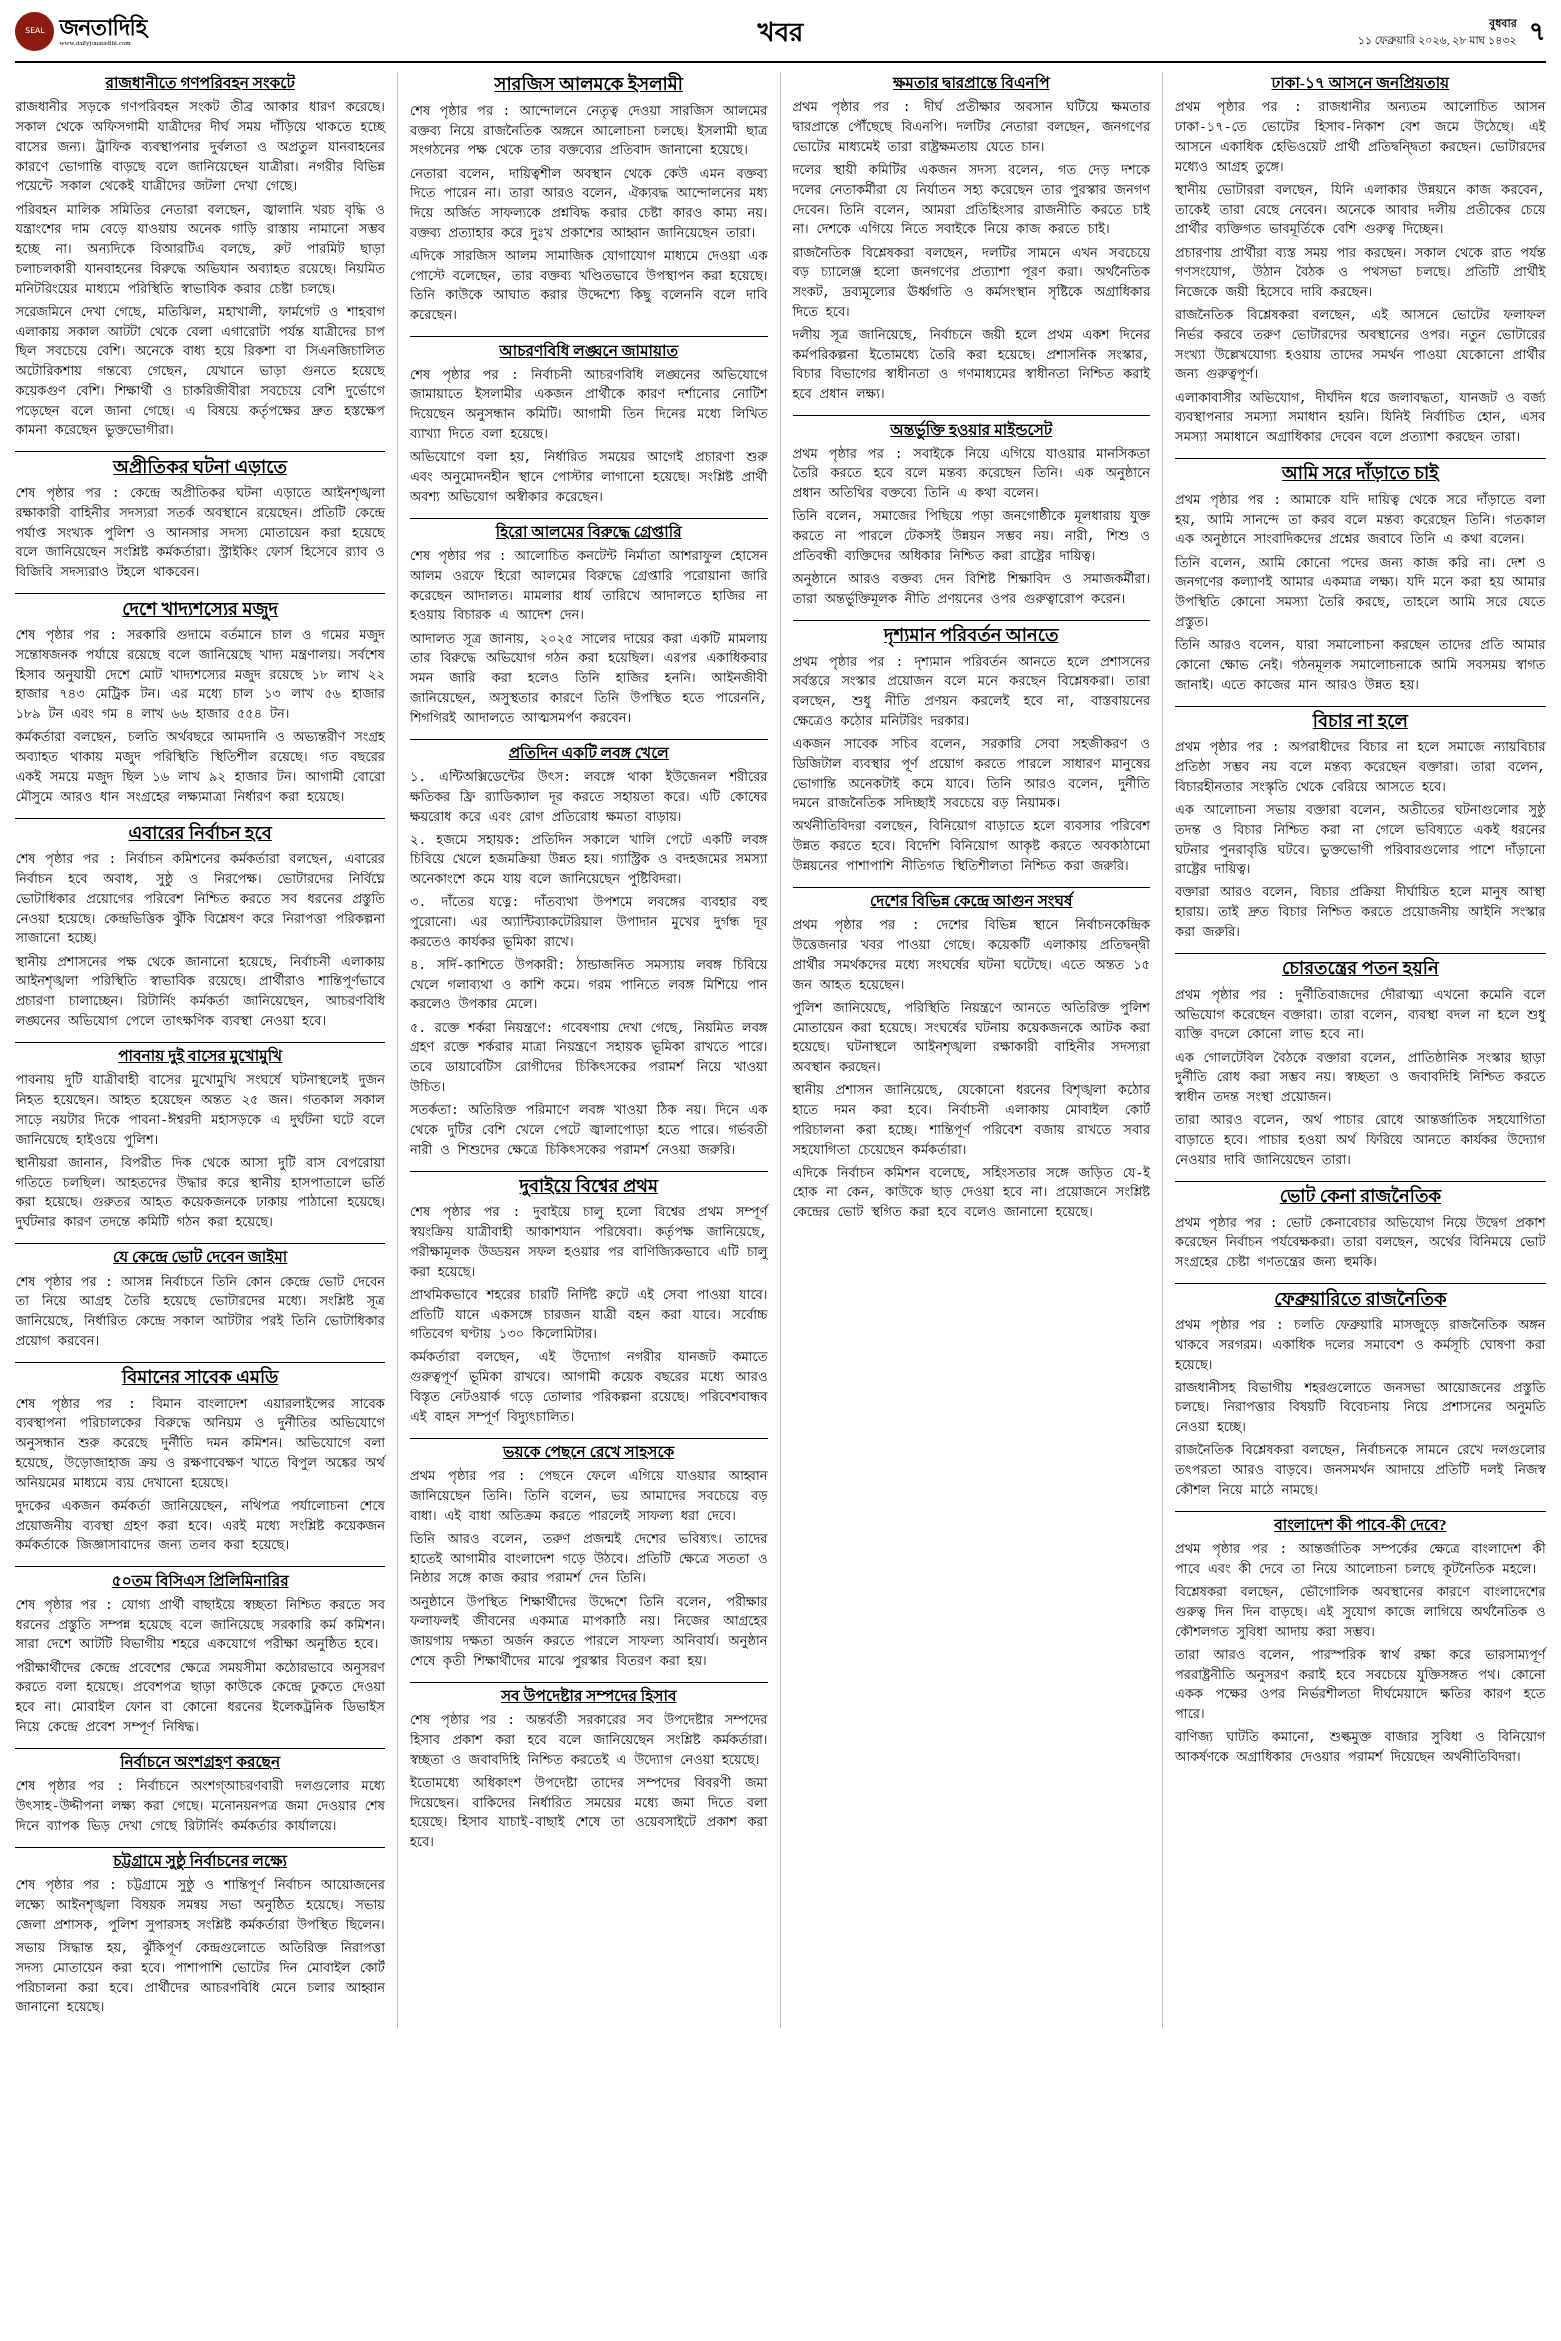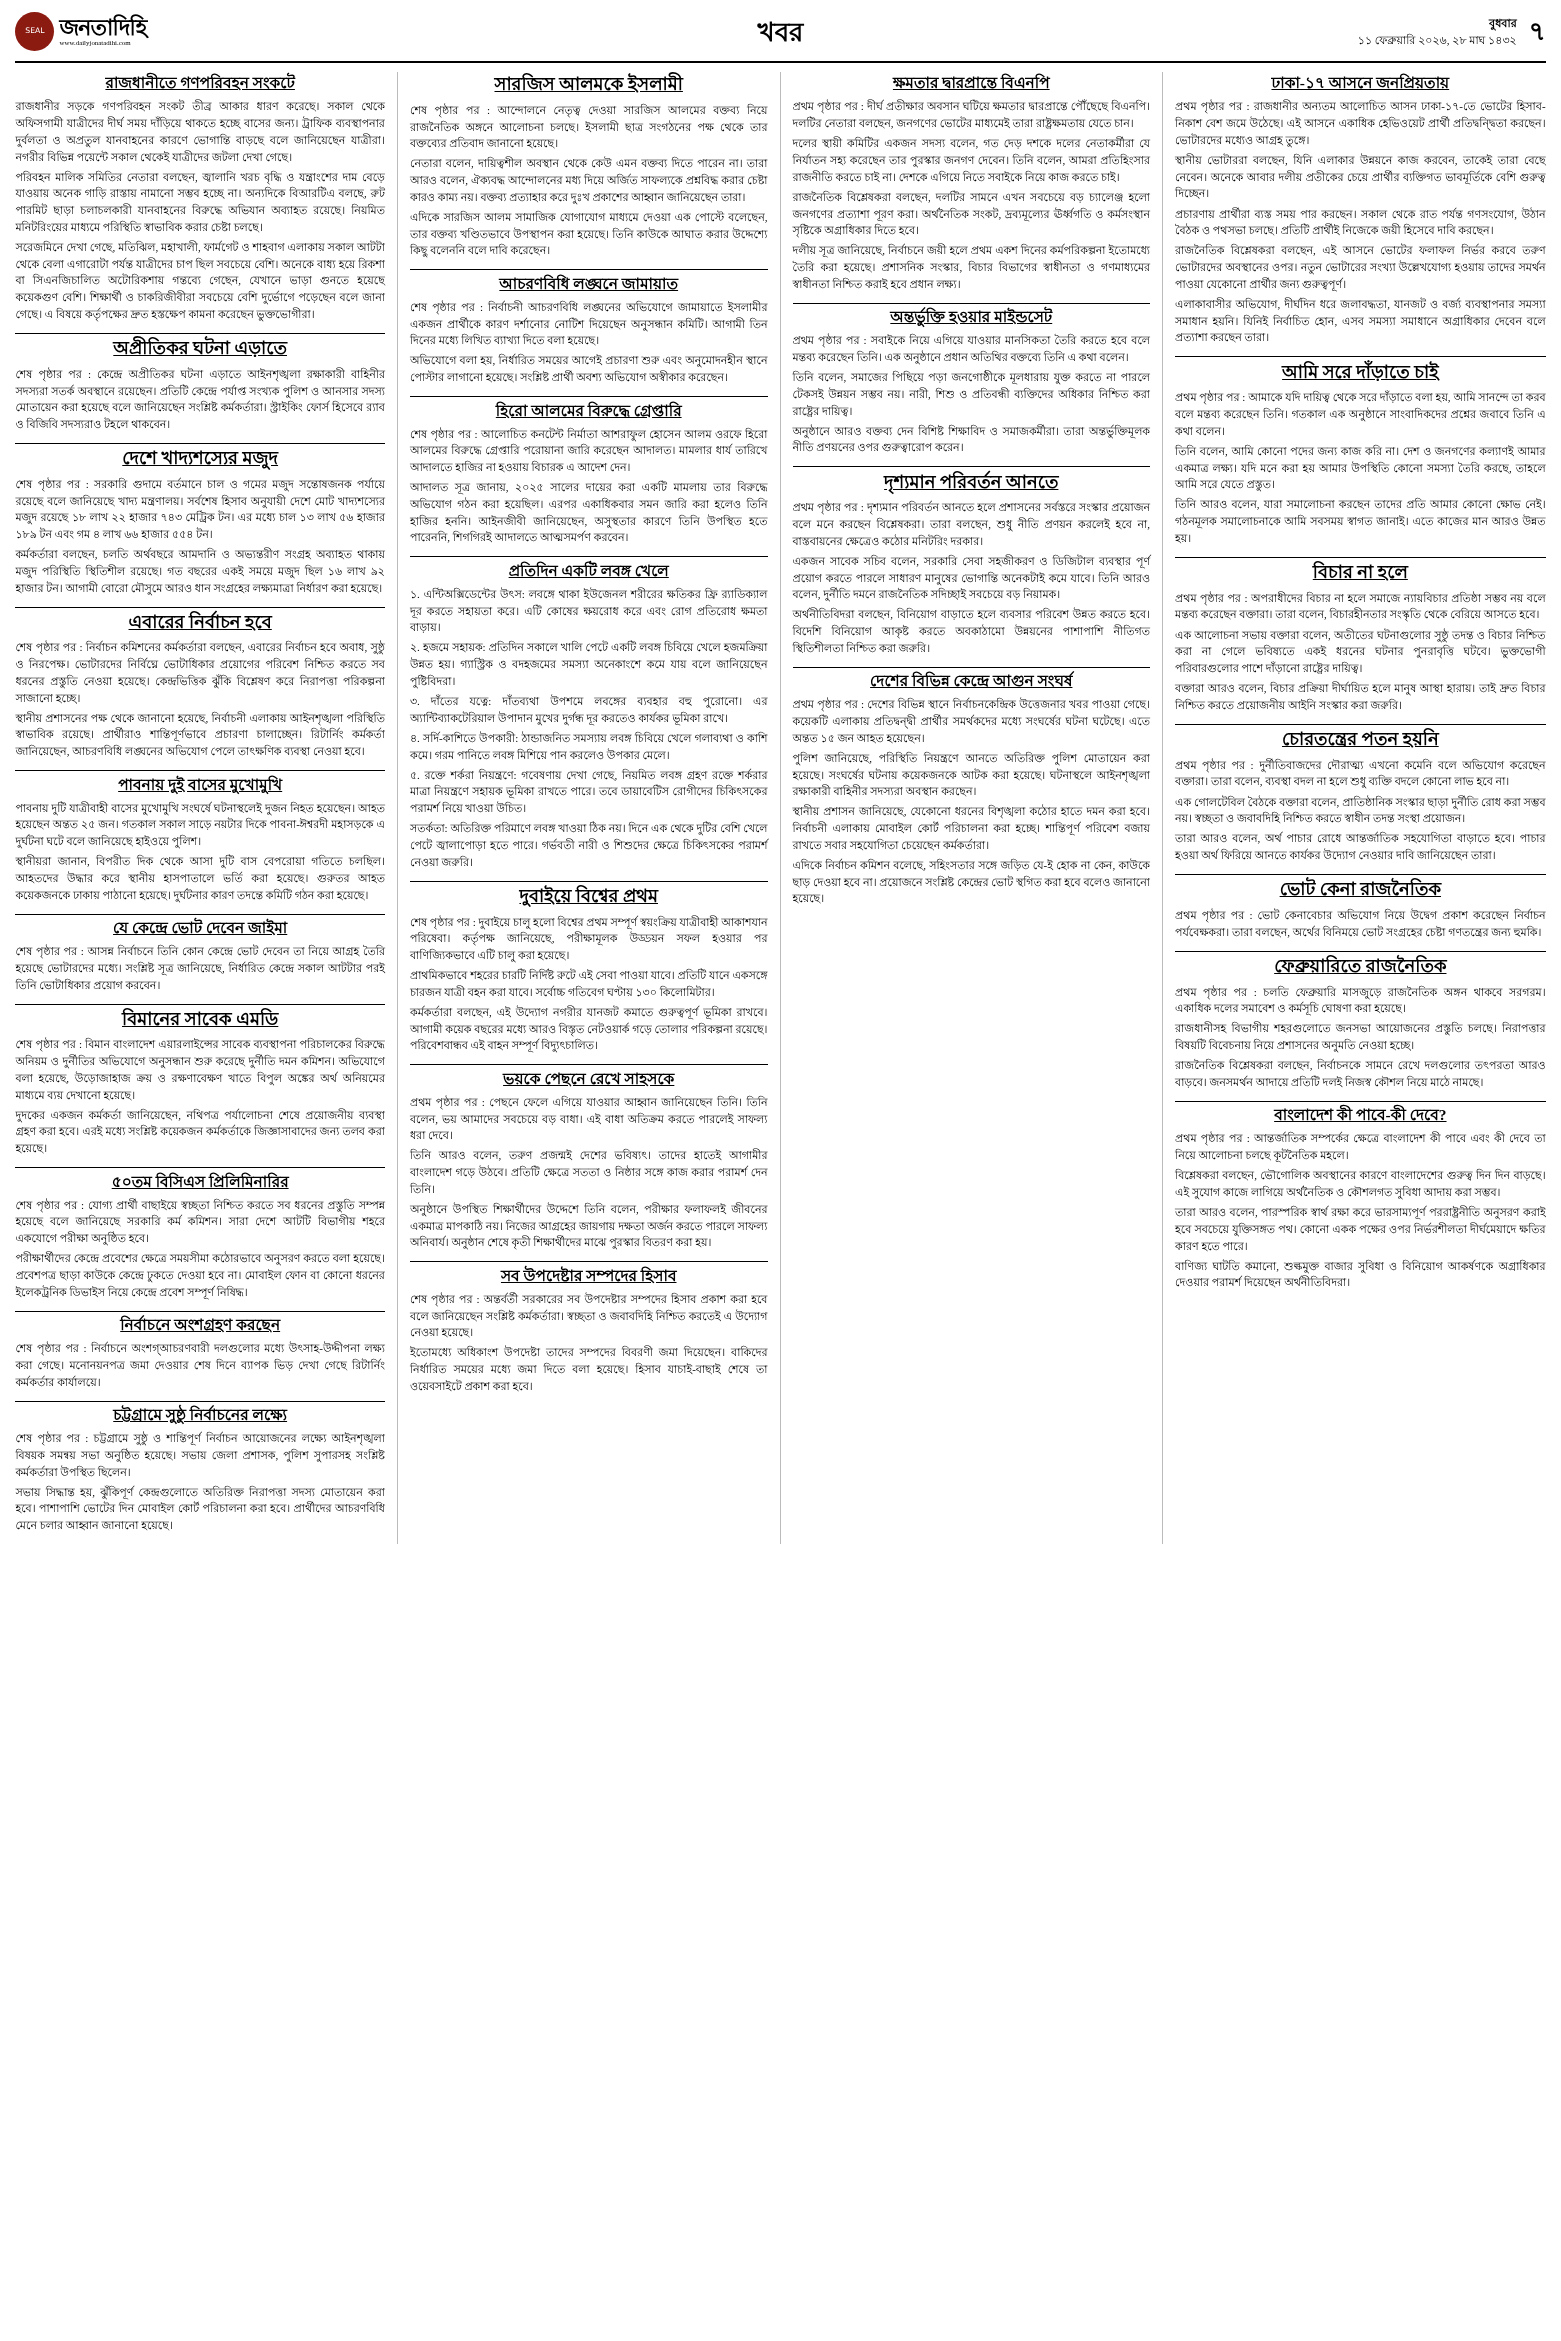--- a/index.html
+++ b/index.html
@@ -66,26 +66,27 @@
     font-weight:bold;
     font-size:18px;
     line-height:1.3;
     margin:1.7px 0 5.1px 0;
     font-family:"Liberation Serif","DejaVu Serif",serif;
     text-decoration:underline;
   }
   .headline.small{font-size:15.4px;}
   .rule-top{border-top:0.9px solid #000;margin:6.9px 0 3.4px 0;}
   .body{
-    font-size:11px;
+    font-size:13px;
     line-height:1.52;
     text-align:justify;
     text-justify:inter-word;
     hyphens:auto;
     word-break:break-word;
+    font-family:Liberation Mono, monospace;
   }
   .body p{margin:0 0 3.4px 0;}
 </style>
 </head>
 <body>
 
 <div class="page">
 
   <div class="masthead">
     <div class="logo-block">

